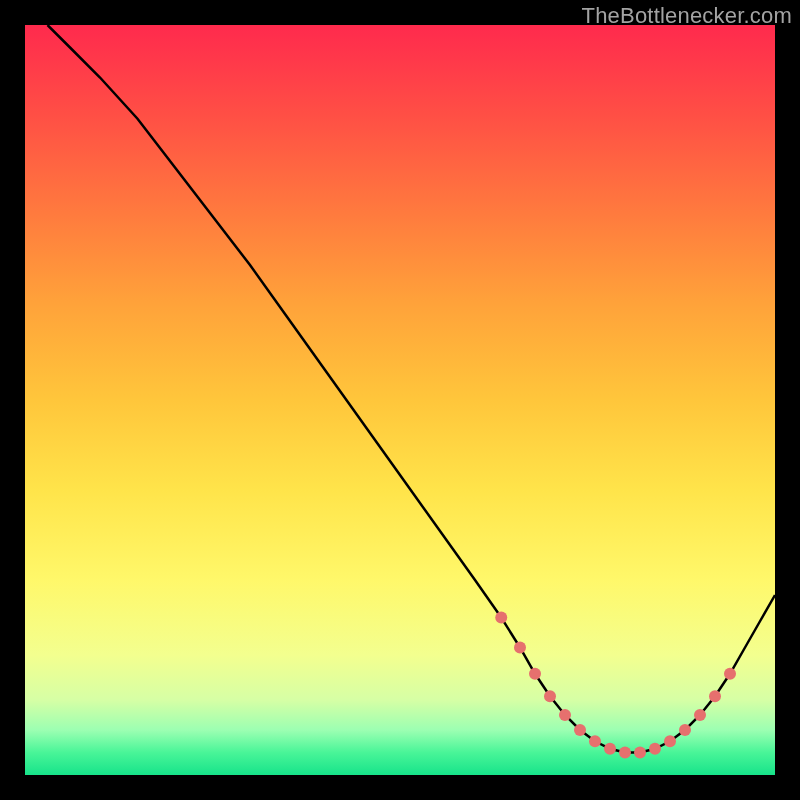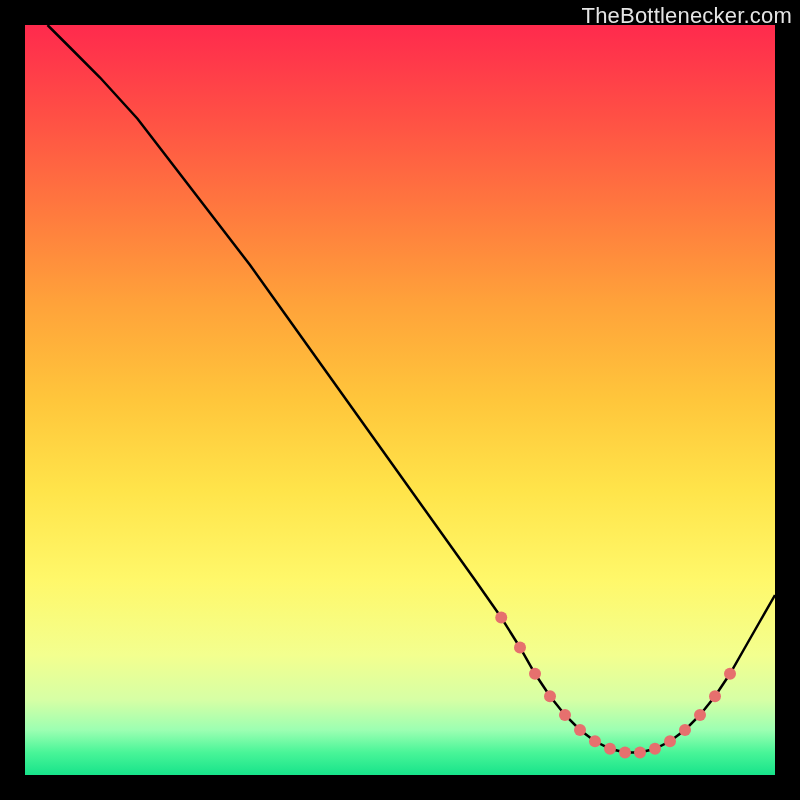--- a/index.html
+++ b/index.html
@@ -49,21 +49,21 @@
   }
   .curve-layer {
     position: absolute;
     left: 0;
     top: 0;
   }
   .watermark {
     position: absolute;
     top: 3px;
     right: 8px;
-    color: #e5e5e5;
+    color: #a3a3a3;
     font-size: 22px;
     font-weight: 500;
     letter-spacing: 0.2px;
     user-select: none;
   }
 </style>
 </head>
 <body>
 
 <div class="frame">

